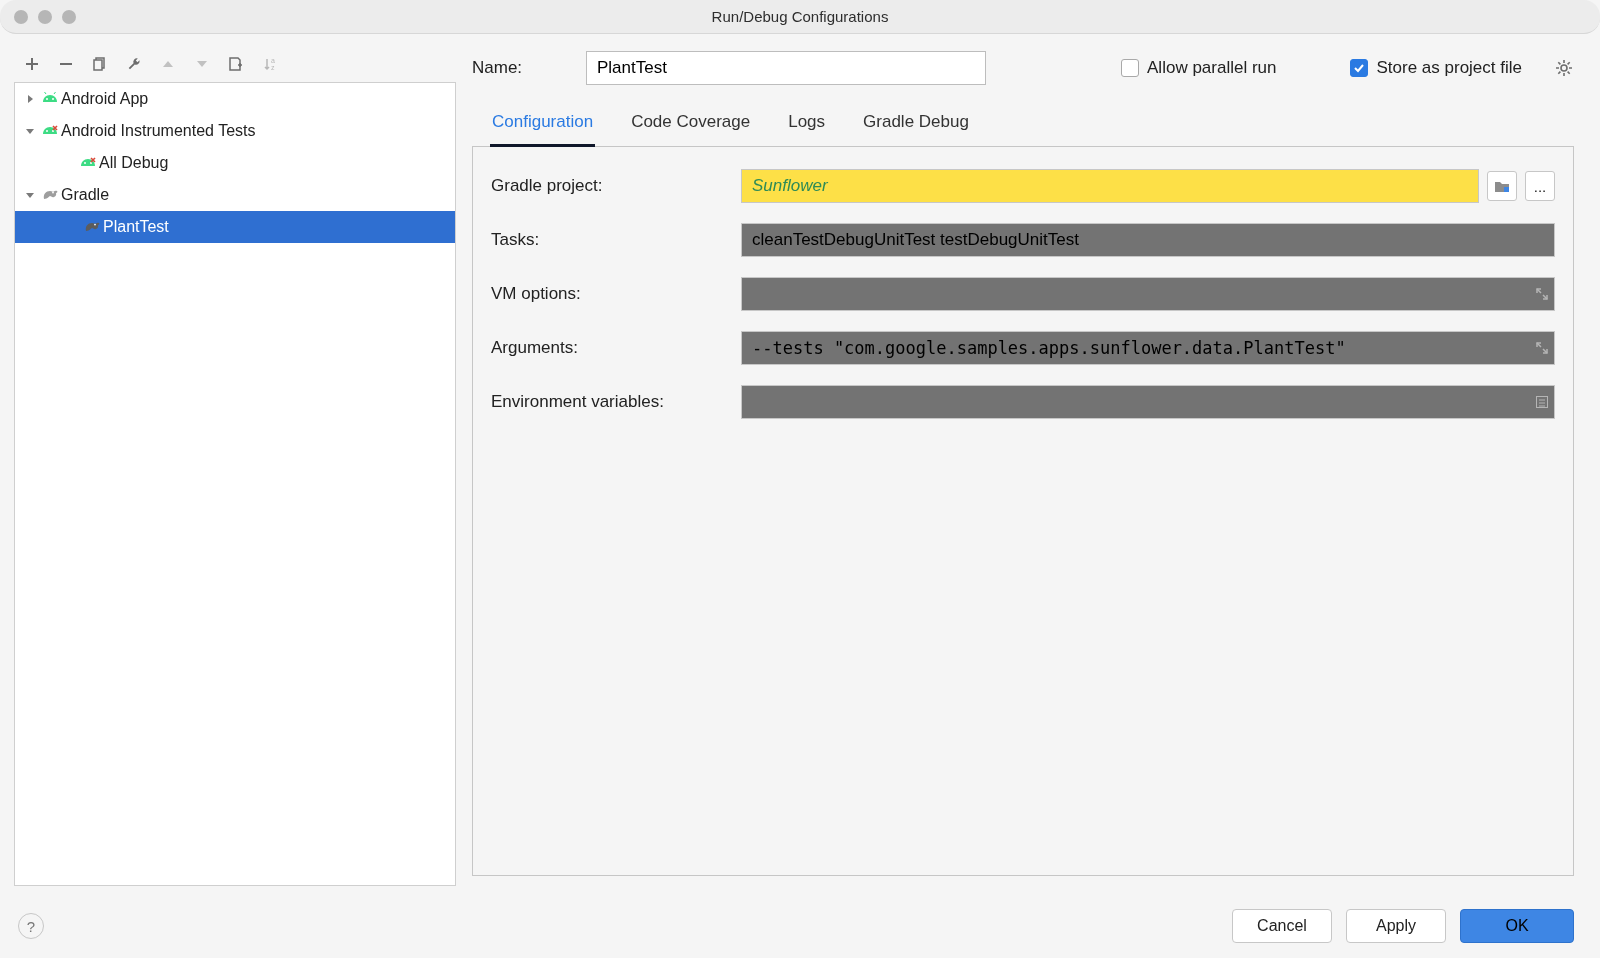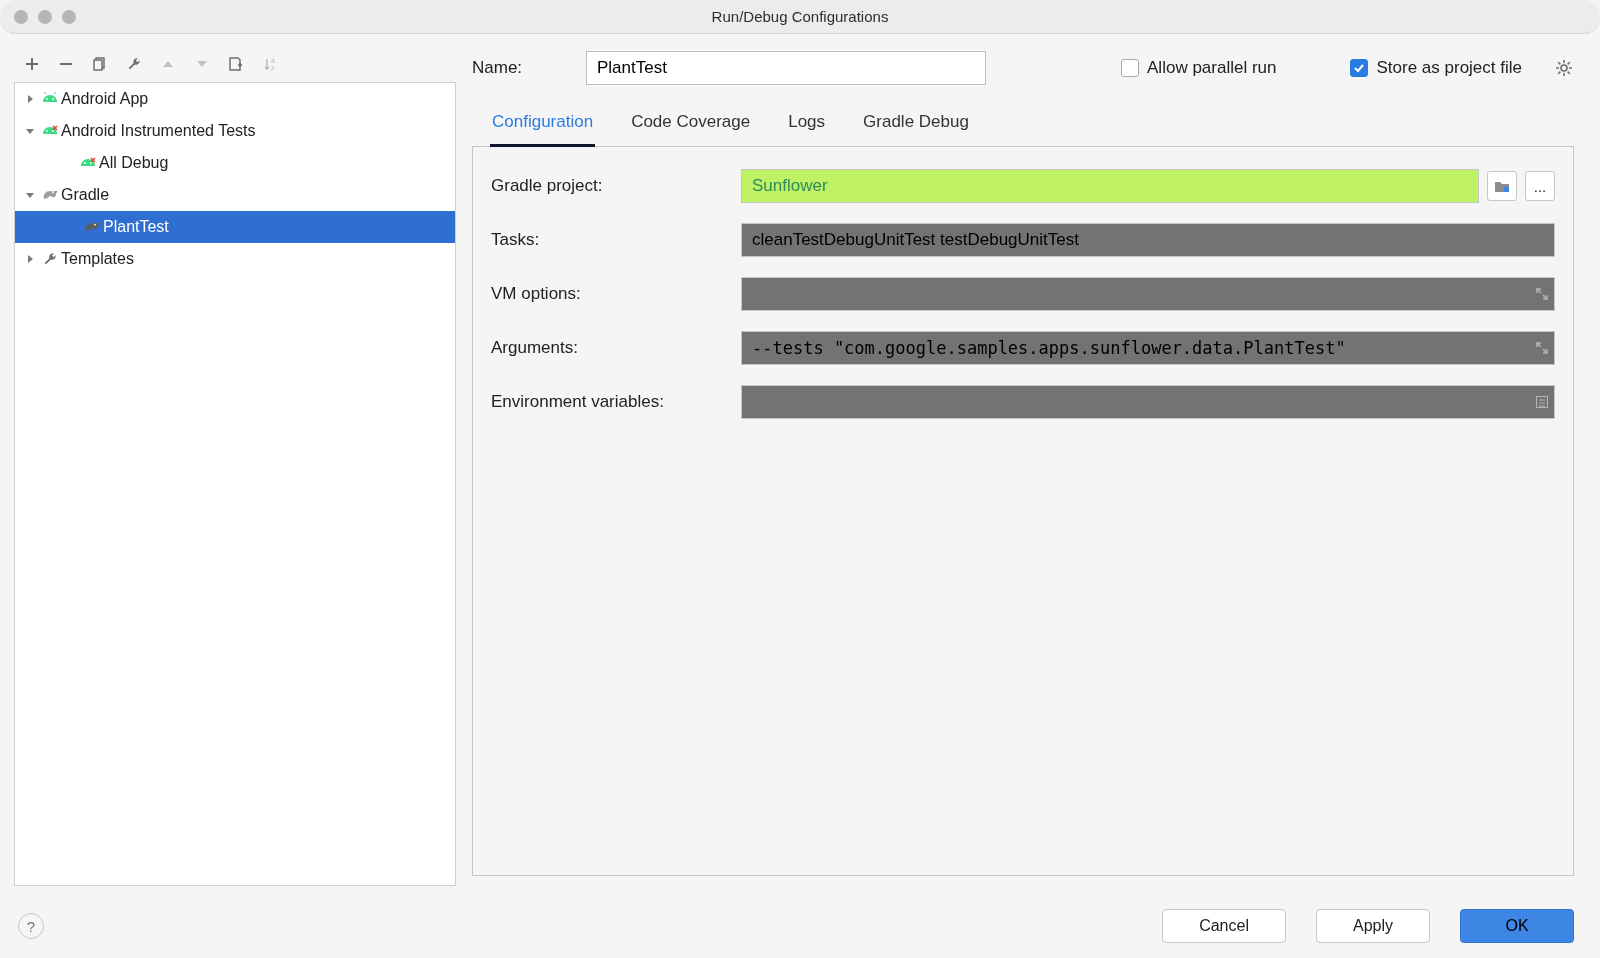--- a/index.html
+++ b/index.html
@@ -43,32 +43,32 @@
 
   .tabs { display:flex; gap:34px; padding:16px 18px 0 18px; border-bottom:1px solid #C6C6C6; }
   .tab { padding:4px 2px 12px 2px; font-size:17px; color:#333; cursor:default; }
   .tab.active { color:#2A7AE2; border-bottom:3px solid #0f172a; margin-bottom:-1px; }
 
   .formwrap { border:1px solid #C6C6C6; border-top:none; flex:1; padding:22px 18px; overflow:auto; }
   .frow { display:flex; align-items:center; margin-bottom:20px; }
   .flabel { width:250px; font-size:17px; }
   .finput { flex:1; height:34px; border:1px solid #C7C7C7; padding:0 10px; font-size:17px; font-family:inherit; background:#737373; }
   .mono { font-family: ui-monospace, SFMono-Regular, Menlo, Consolas, monospace; }
-  .green { color:#2E8B57; background:#bef264; }
+  .green { color:#2E8B57; background:#fde047;font-style:italic; }
   .iconbtn { width:30px; height:30px; border:1px solid #C7C7C7; background:#fff; display:flex; align-items:center; justify-content:center; margin-left:8px; border-radius:3px; cursor:default; }
   .expandicon { position:relative; }
   .expandicon .e { position:absolute; right:6px; top:50%; transform:translateY(-50%); color:#AFAFAF; }
   .listicon { position:relative; }
   .listicon .e { position:absolute; right:6px; top:50%; transform:translateY(-50%); color:#AFAFAF; }
 
   
   .footer { height:64px; display:flex; align-items:center; padding:0 26px 0 18px; }
   .help { width:26px; height:26px; border:1px solid #C7C7C7; border-radius:50%; display:flex; align-items:center; justify-content:center; color:#777; cursor:default; }
   .footer .spacer { flex:1; }
-  .btn { height:34px; min-width:100px; padding:0 36px; border:1px solid #C7C7C7; background:#fff; border-radius:4px; font-size:16px; margin-left:30px; display:flex; align-items:center; justify-content:center; cursor:default; }
+  .btn { height:34px; min-width:100px; padding:0 12px; border:1px solid #C7C7C7; background:#fff; border-radius:4px; font-size:16px; margin-left:14px; display:flex; align-items:center; justify-content:center; cursor:default; }
   .btn.primary { background:#3E86E4; color:#000000; border-color:#2E72CC; min-width:114px; }
   svg { display:block; }
 </style>
 </head>
 <body>
 
 <div class="titlebar">
   <div class="traffic">
     <div class="dot"></div>
     <div class="dot"></div>
@@ -196,33 +196,20 @@
         <span class="ic">
           <svg width="18" height="14" viewBox="0 0 18 14">
               <path d="M3 11c-1-5 2-8 6-8 2 0 3 1 3 1s2-2 4-1c1 .5 0 2-1 2 0 0 1 3-2 4-2 .7-3-1-4-1s-2 3-6 3z" fill="#5C5C5C"></path>
               <circle cx="12" cy="4.6" r="0.9" fill="#fff"></circle>
               <path d="M11 9l3 3M14 9l-3 3" stroke="#2F6FD1" stroke-width="0"></path>
             </svg>
         </span>
         <span class="lbl">PlantTest</span>
       </div>
 
-      <div class="trow indent0">
-        <span class="chev">
-          <svg width="10" height="10" viewBox="0 0 10 10">
-              <path d="M3 1l5 4-5 4z" fill="#7a7a7a"></path>
-            </svg>
-        </span>
-        <span class="ic">
-          <svg width="16" height="16" viewBox="0 0 16 16">
-              <path d="M13.5 4.2a3.6 3.6 0 0 1-4.7 4.3L4 13.3 2.7 12l4.8-4.8A3.6 3.6 0 0 1 11.8 2.5l-2 2 1.7 1.7 2-2z" fill="#6D6D6D"></path>
-            </svg>
-        </span>
-        <span class="lbl bold">Templates</span>
-      </div>
     </div>
   </div>
 
   <div class="right">
     <div class="row1">
       <span class="namelabel">Name:</span>
       <input class="nameinput" value="PlantTest" style="">
       <span class="spacer"></span>
       <label class="check">
         <span class="cbox"></span>

